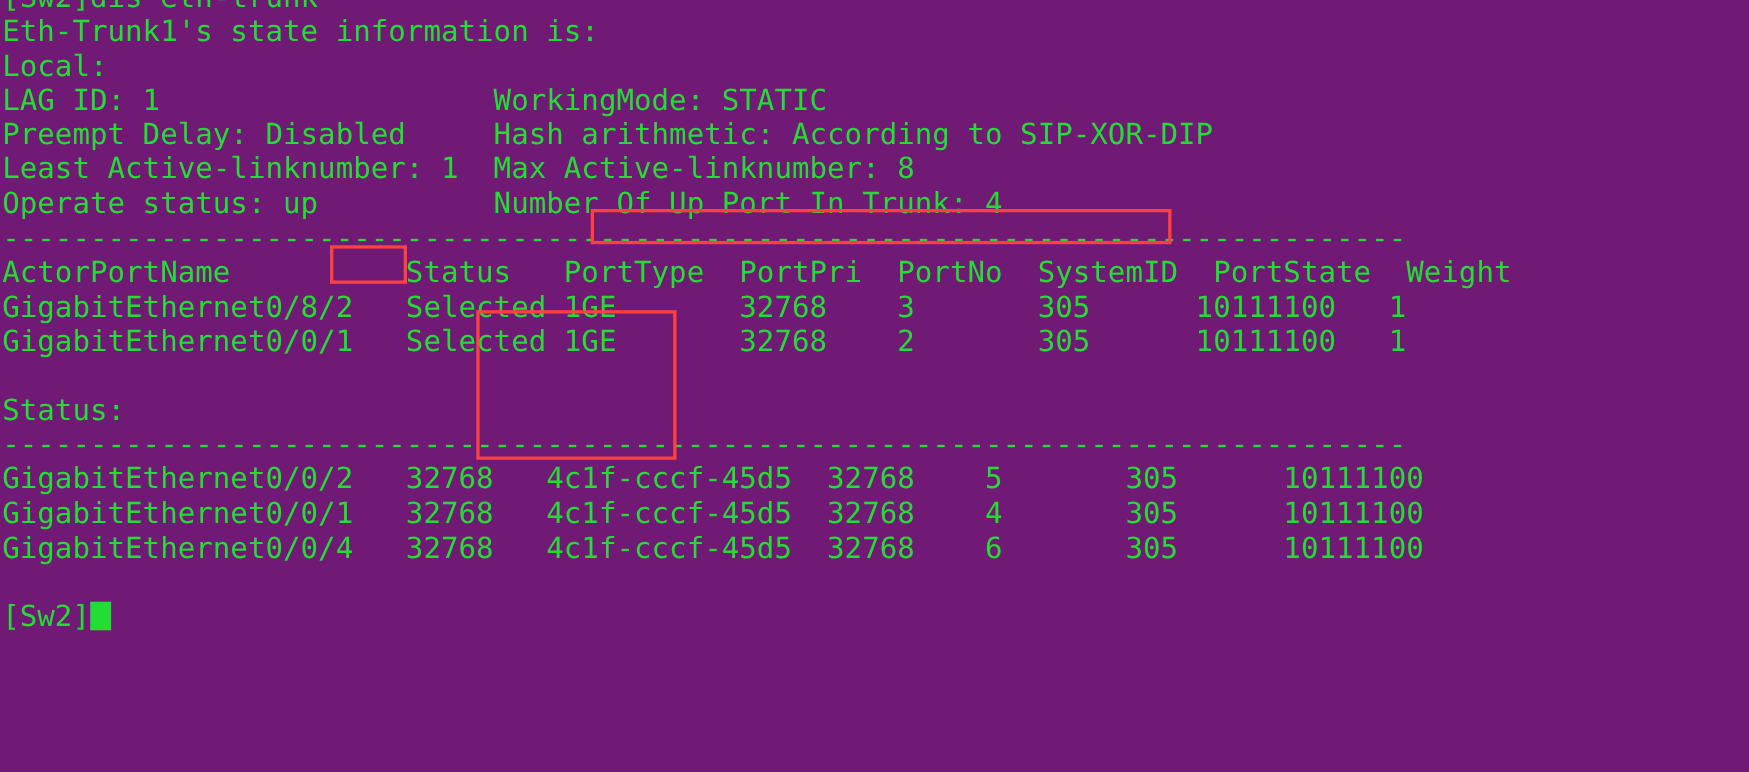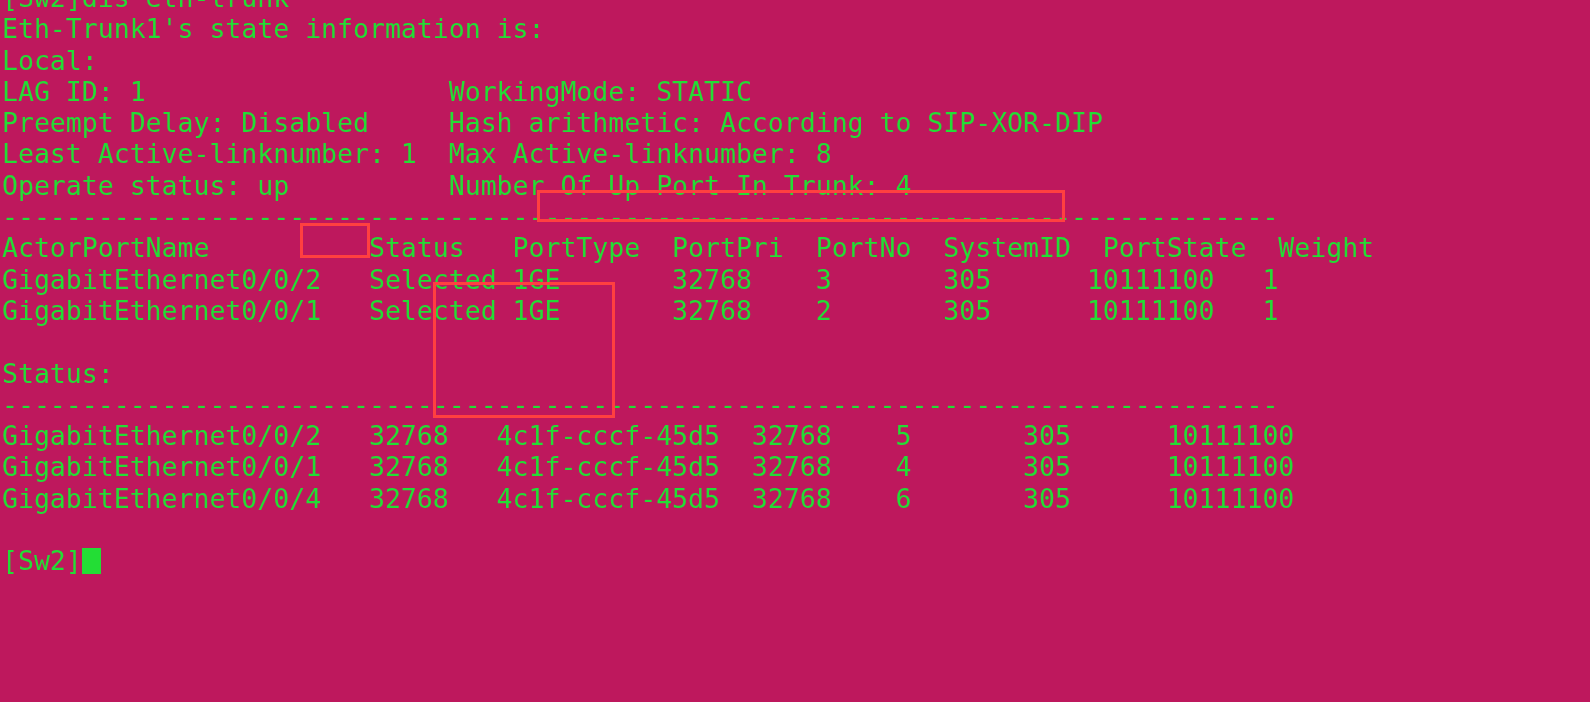--- a/index.html
+++ b/index.html
@@ -10,21 +10,21 @@
   body {
     width: 1590px;
     height: 702px;
     overflow: hidden;
     font-family: "DejaVu Sans Mono", "Liberation Mono", monospace;
   }
   #terminal {
     position: relative;
     width: 1590px;
     height: 702px;
-    background: #be185d;
+    background: #701a75;
     overflow: hidden;
   }
   .screen {
     position: absolute;
     left: 0;
     top: -18px;
     width: 1590px;
   }
   .line {
     height: 31.3px;
@@ -61,21 +61,21 @@
 
     <div class="line">[Sw2]dis eth-trunk</div>
     <div class="line">Eth-Trunk1's state information is:</div>
     <div class="line">Local:</div>
     <div class="line">LAG ID: 1                   WorkingMode: STATIC</div>
     <div class="line">Preempt Delay: Disabled     Hash arithmetic: According to SIP-XOR-DIP</div>
     <div class="line">Least Active-linknumber: 1  Max Active-linknumber: 8</div>
     <div class="line">Operate status: up          Number Of Up Port In Trunk: 4</div>
     <div class="line">--------------------------------------------------------------------------------</div>
     <div class="line">ActorPortName          Status   PortType  PortPri  PortNo  SystemID  PortState  Weight</div>
-    <div class="line">GigabitEthernet0/0/2   Selected 1GE       32768    3       305      10111100   1</div>
+    <div class="line">GigabitEthernet0/8/2   Selected 1GE       32768    3       305      10111100   1</div>
     <div class="line">GigabitEthernet0/0/1   Selected 1GE       32768    2       305      10111100   1</div>
     <div class="line blank"></div>
     <div class="line">Status:</div>
     <div class="line">--------------------------------------------------------------------------------</div>
     <div class="line">GigabitEthernet0/0/2   32768   4c1f-cccf-45d5  32768    5       305      10111100</div>
     <div class="line">GigabitEthernet0/0/1   32768   4c1f-cccf-45d5  32768    4       305      10111100</div>
     <div class="line">GigabitEthernet0/0/4   32768   4c1f-cccf-45d5  32768    6       305      10111100</div>
     <div class="line blank"></div>
     <div class="line"><span>[Sw2]</span><span class="cursor"></span></div>
 

